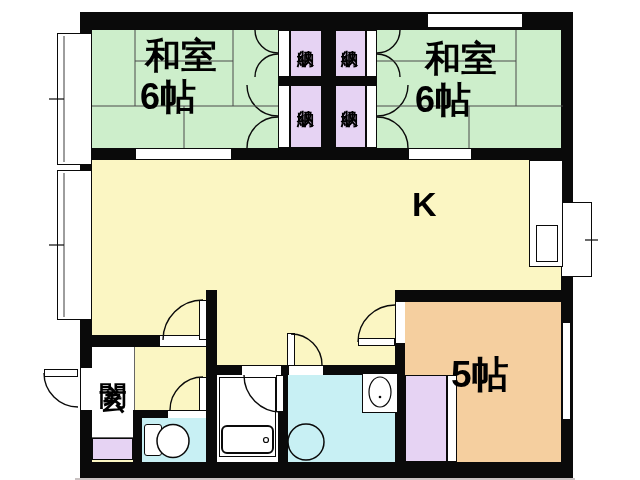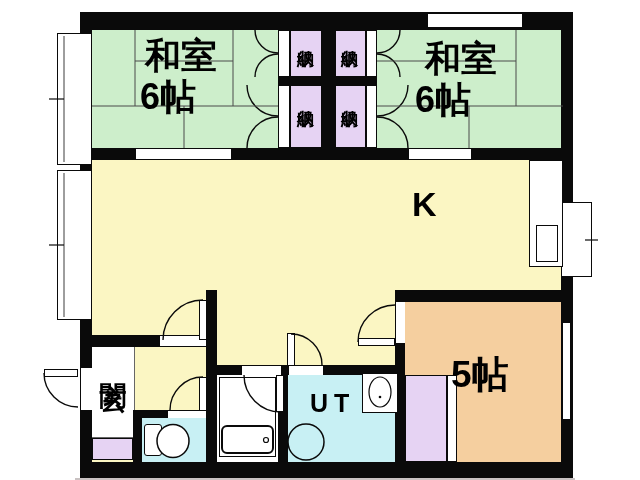--- a/index.html
+++ b/index.html
@@ -144,19 +144,18 @@
     <rect x="75" y="478" width="500" height="2" fill="#c9c2c2" stroke="none"></rect>
   </svg>
 
   <div class="txt" style="left:145px;top:38px;width:90px;font-size:36px;">和室</div>
   <div class="txt" style="left:140px;top:79px;width:100px;font-size:36px;">6帖</div>
   <div class="txt" style="left:425px;top:41px;width:90px;font-size:36px;">和室</div>
   <div class="txt" style="left:415px;top:82px;width:100px;font-size:36px;">6帖</div>
   <div class="txt" style="left:412px;top:187px;width:42px;font-size:34px;">K</div>
   <div class="txt" style="left:451px;top:356px;width:96px;font-size:37px;">5帖</div>
   <div class="vtxt" style="left:99px;top:362px;font-size:27px;height:70px;">玄関</div>
-  <div class="txt" style="left:310px;top:391px;width:58px;font-size:25px;letter-spacing:6px;">UT</div>
   <div class="vtxt" style="left:297px;top:36px;font-size:17px;">収納</div>
   <div class="vtxt" style="left:297px;top:96px;font-size:17px;">収納</div>
   <div class="vtxt" style="left:341px;top:36px;font-size:17px;">収納</div>
   <div class="vtxt" style="left:341px;top:96px;font-size:17px;">収納</div>
 
 </div>
 
 </body></html>

